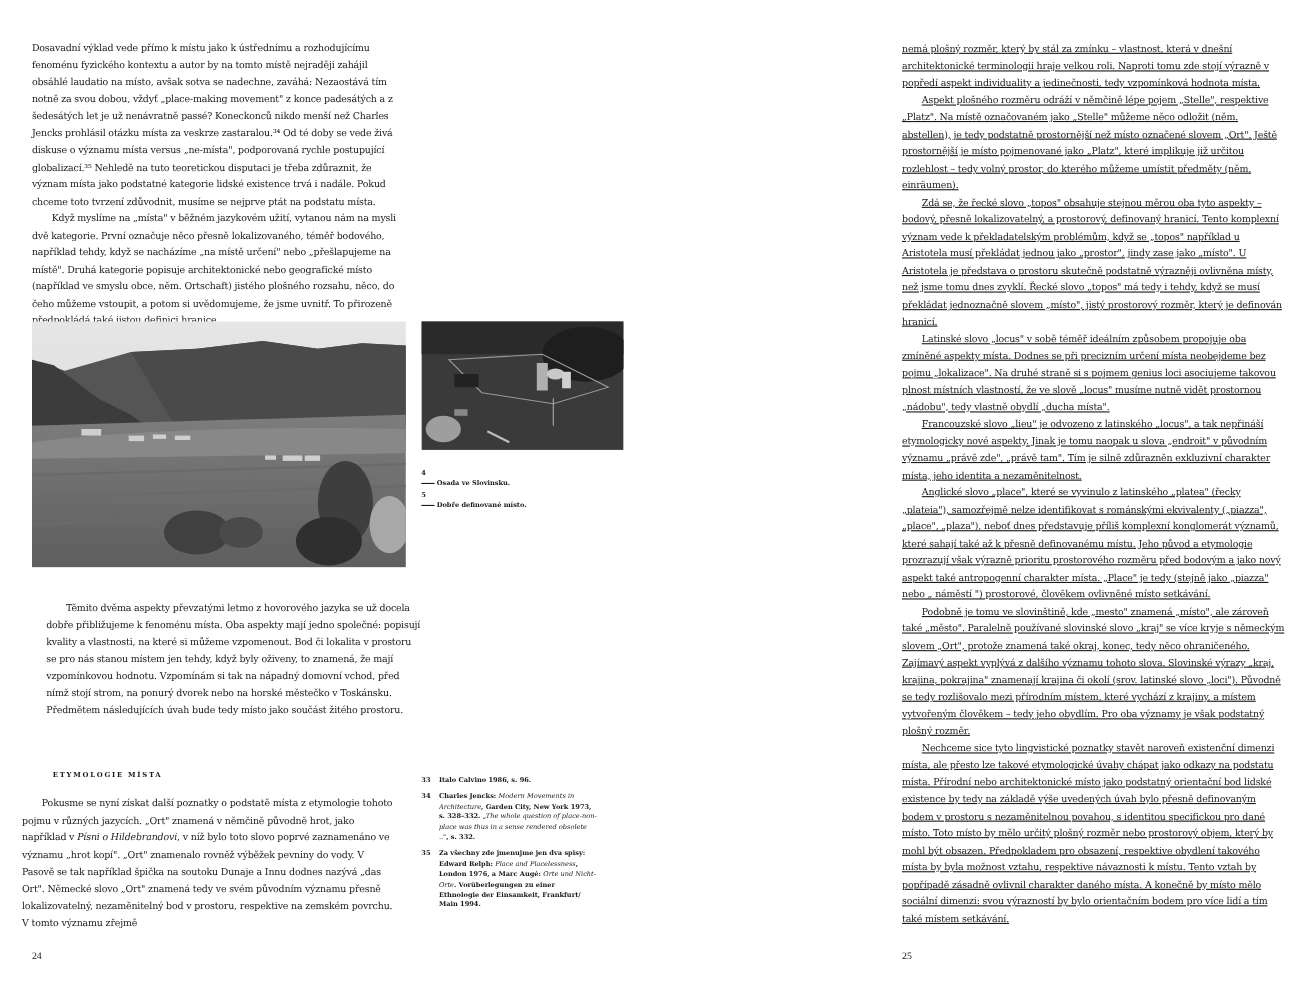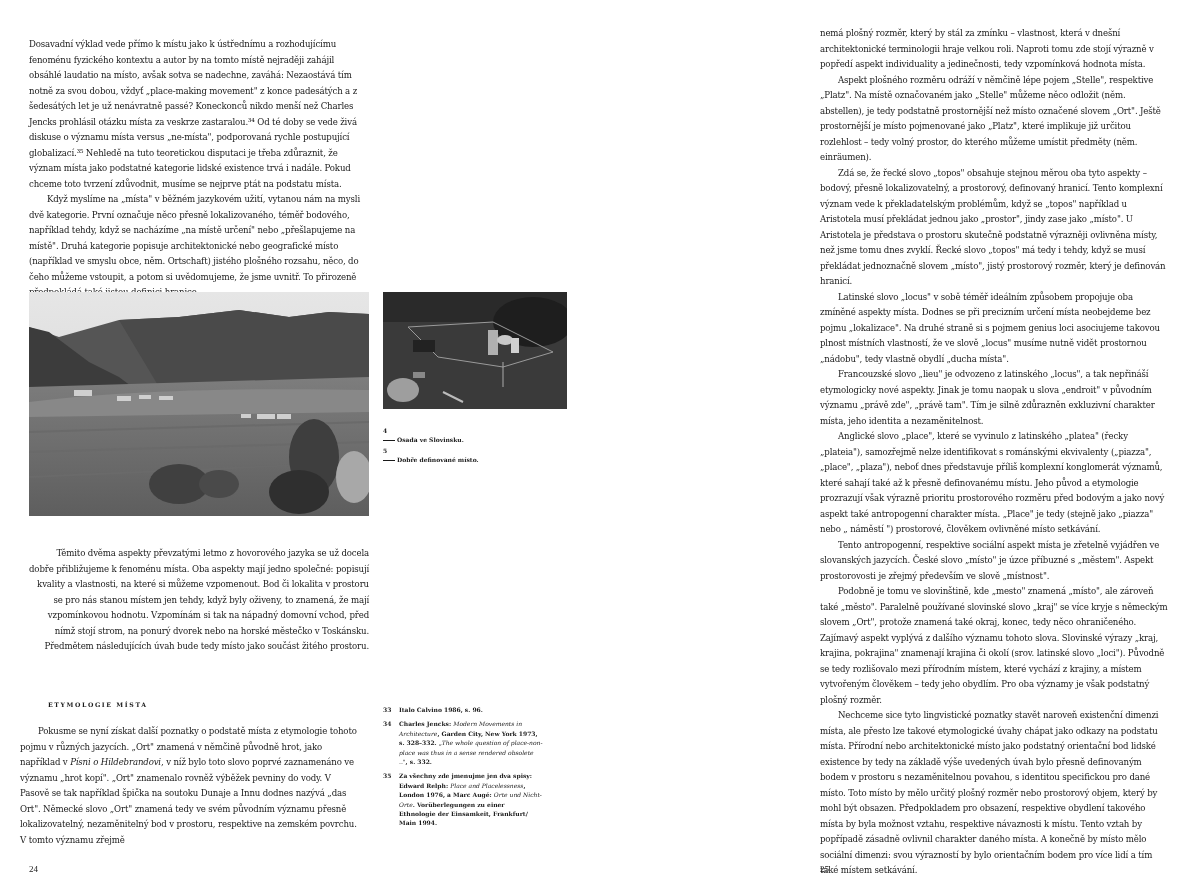--- a/index.html
+++ b/index.html
@@ -11,23 +11,23 @@
       font-family: "DejaVu Serif", serif;
       font-size: 8.6px;
       line-height: 15.5px;
       letter-spacing: -0.15px;
       color: #1a1a1a;
       margin: 0;
     }
     .body-text p { margin: 0; text-indent: 18px; }
     .body-text p.noindent { text-indent: 0; }
     .col-left-top { position: absolute; left: 29px; top: 37px; width: 340px; }
-    .col-left-mid { position: absolute; left: 29px; top: 546px; width: 340px; text-align: right; }
+    .col-left-mid { position: absolute; left: 42px; top: 546px; width: 340px; }
     .col-left-bottom { position: absolute; left: 20px; top: 724px; width: 340px; }
-    .col-right { position: absolute; left: 224px; top: 26px; width: 350px; }
+    .col-right { position: absolute; left: 224px; top: 38px; width: 350px; text-decoration: underline; }
     .heading {
       position: absolute; left: 48px; top: 701px;
       font-family: "DejaVu Serif", serif;
       font-size: 6.2px; font-weight: bold; letter-spacing: 1.6px;
       color: #1a1a1a;
     }
     .photo { position: absolute; overflow: hidden; }
     .photo-1 { left: 29px; top: 292px; width: 340px; height: 224px; }
     .photo-2 { left: 383px; top: 292px; width: 184px; height: 117px; }
     .captions { position: absolute; left: 383px; top: 426px; width: 190px; }
@@ -149,18 +149,17 @@
 </div>
 
 <div class="page page-right">
   <div class="body-text col-right">
     <p class="noindent">nemá plošný rozměr, který by stál za zmínku – vlastnost, která v dnešní architektonické terminologii hraje velkou roli. Naproti tomu zde stojí výrazně v popředí aspekt individuality a jedinečnosti, tedy vzpomínková hodnota místa.</p>
     <p>Aspekt plošného rozměru odráží v němčině lépe pojem „Stelle", respektive „Platz". Na místě označovaném jako „Stelle" můžeme něco odložit (něm. abstellen), je tedy podstatně prostornější než místo označené slovem „Ort". Ještě prostornější je místo pojmenované jako „Platz", které implikuje již určitou rozlehlost – tedy volný prostor, do kterého můžeme umístit předměty (něm. einräumen).</p>
     <p>Zdá se, že řecké slovo „topos" obsahuje stejnou měrou oba tyto aspekty – bodový, přesně lokalizovatelný, a prostorový, definovaný hranicí. Tento komplexní význam vede k překladatelským problémům, když se „topos" například u Aristotela musí překládat jednou jako „prostor", jindy zase jako „místo". U Aristotela je představa o prostoru skutečně podstatně výrazněji ovlivněna místy, než jsme tomu dnes zvyklí. Řecké slovo „topos" má tedy i tehdy, když se musí překládat jednoznačně slovem „místo", jistý prostorový rozměr, který je definován hranicí.</p>
     <p>Latinské slovo „locus" v sobě téměř ideálním způsobem propojuje oba zmíněné aspekty místa. Dodnes se při precizním určení místa neobejdeme bez pojmu „lokalizace". Na druhé straně si s pojmem genius loci asociujeme takovou plnost místních vlastností, že ve slově „locus" musíme nutně vidět prostornou „nádobu", tedy vlastně obydlí „ducha místa".</p>
     <p>Francouzské slovo „lieu" je odvozeno z latinského „locus", a tak nepřináší etymologicky nové aspekty. Jinak je tomu naopak u slova „endroit" v původním významu „právě zde", „právě tam". Tím je silně zdůrazněn exkluzivní charakter místa, jeho identita a nezaměnitelnost.</p>
     <p>Anglické slovo „place", které se vyvinulo z latinského „platea" (řecky „plateia"), samozřejmě nelze identifikovat s románskými ekvivalenty („piazza", „place", „plaza"), neboť dnes představuje příliš komplexní konglomerát významů, které sahají také až k přesně definovanému místu. Jeho původ a etymologie prozrazují však výrazně prioritu prostorového rozměru před bodovým a jako nový aspekt také antropogenní charakter místa. „Place" je tedy (stejně jako „piazza" nebo „ náměstí ") prostorové, člověkem ovlivněné místo setkávání.</p>
-    <p>Tento antropogenní, respektive sociální aspekt místa je zřetelně vyjádřen ve slovanských jazycích. České slovo „místo" je úzce příbuzné s „městem". Aspekt prostorovosti je zřejmý především ve slově „místnost".</p>
     <p>Podobně je tomu ve slovinštině, kde „mesto" znamená „místo", ale zároveň také „město". Paralelně používané slovinské slovo „kraj" se více kryje s německým slovem „Ort", protože znamená také okraj, konec, tedy něco ohraničeného. Zajímavý aspekt vyplývá z dalšího významu tohoto slova. Slovinské výrazy „kraj, krajina, pokrajina" znamenají krajina či okolí (srov. latinské slovo „loci"). Původně se tedy rozlišovalo mezi přírodním místem, které vychází z krajiny, a místem vytvořeným člověkem – tedy jeho obydlím. Pro oba významy je však podstatný plošný rozměr.</p>
     <p>Nechceme sice tyto lingvistické poznatky stavět naroveň existenční dimenzi místa, ale přesto lze takové etymologické úvahy chápat jako odkazy na podstatu místa. Přírodní nebo architektonické místo jako podstatný orientační bod lidské existence by tedy na základě výše uvedených úvah bylo přesně definovaným bodem v prostoru s nezaměnitelnou povahou, s identitou specifickou pro dané místo. Toto místo by mělo určitý plošný rozměr nebo prostorový objem, který by mohl být obsazen. Předpokladem pro obsazení, respektive obydlení takového místa by byla možnost vztahu, respektive návaznosti k místu. Tento vztah by popřípadě zásadně ovlivnil charakter daného místa. A konečně by místo mělo sociální dimenzi: svou výrazností by bylo orientačním bodem pro více lidí a tím také místem setkávání.</p>
   </div>
   <div class="pagenum pagenum-right">25</div>
 </div>
 
 </body></html>

